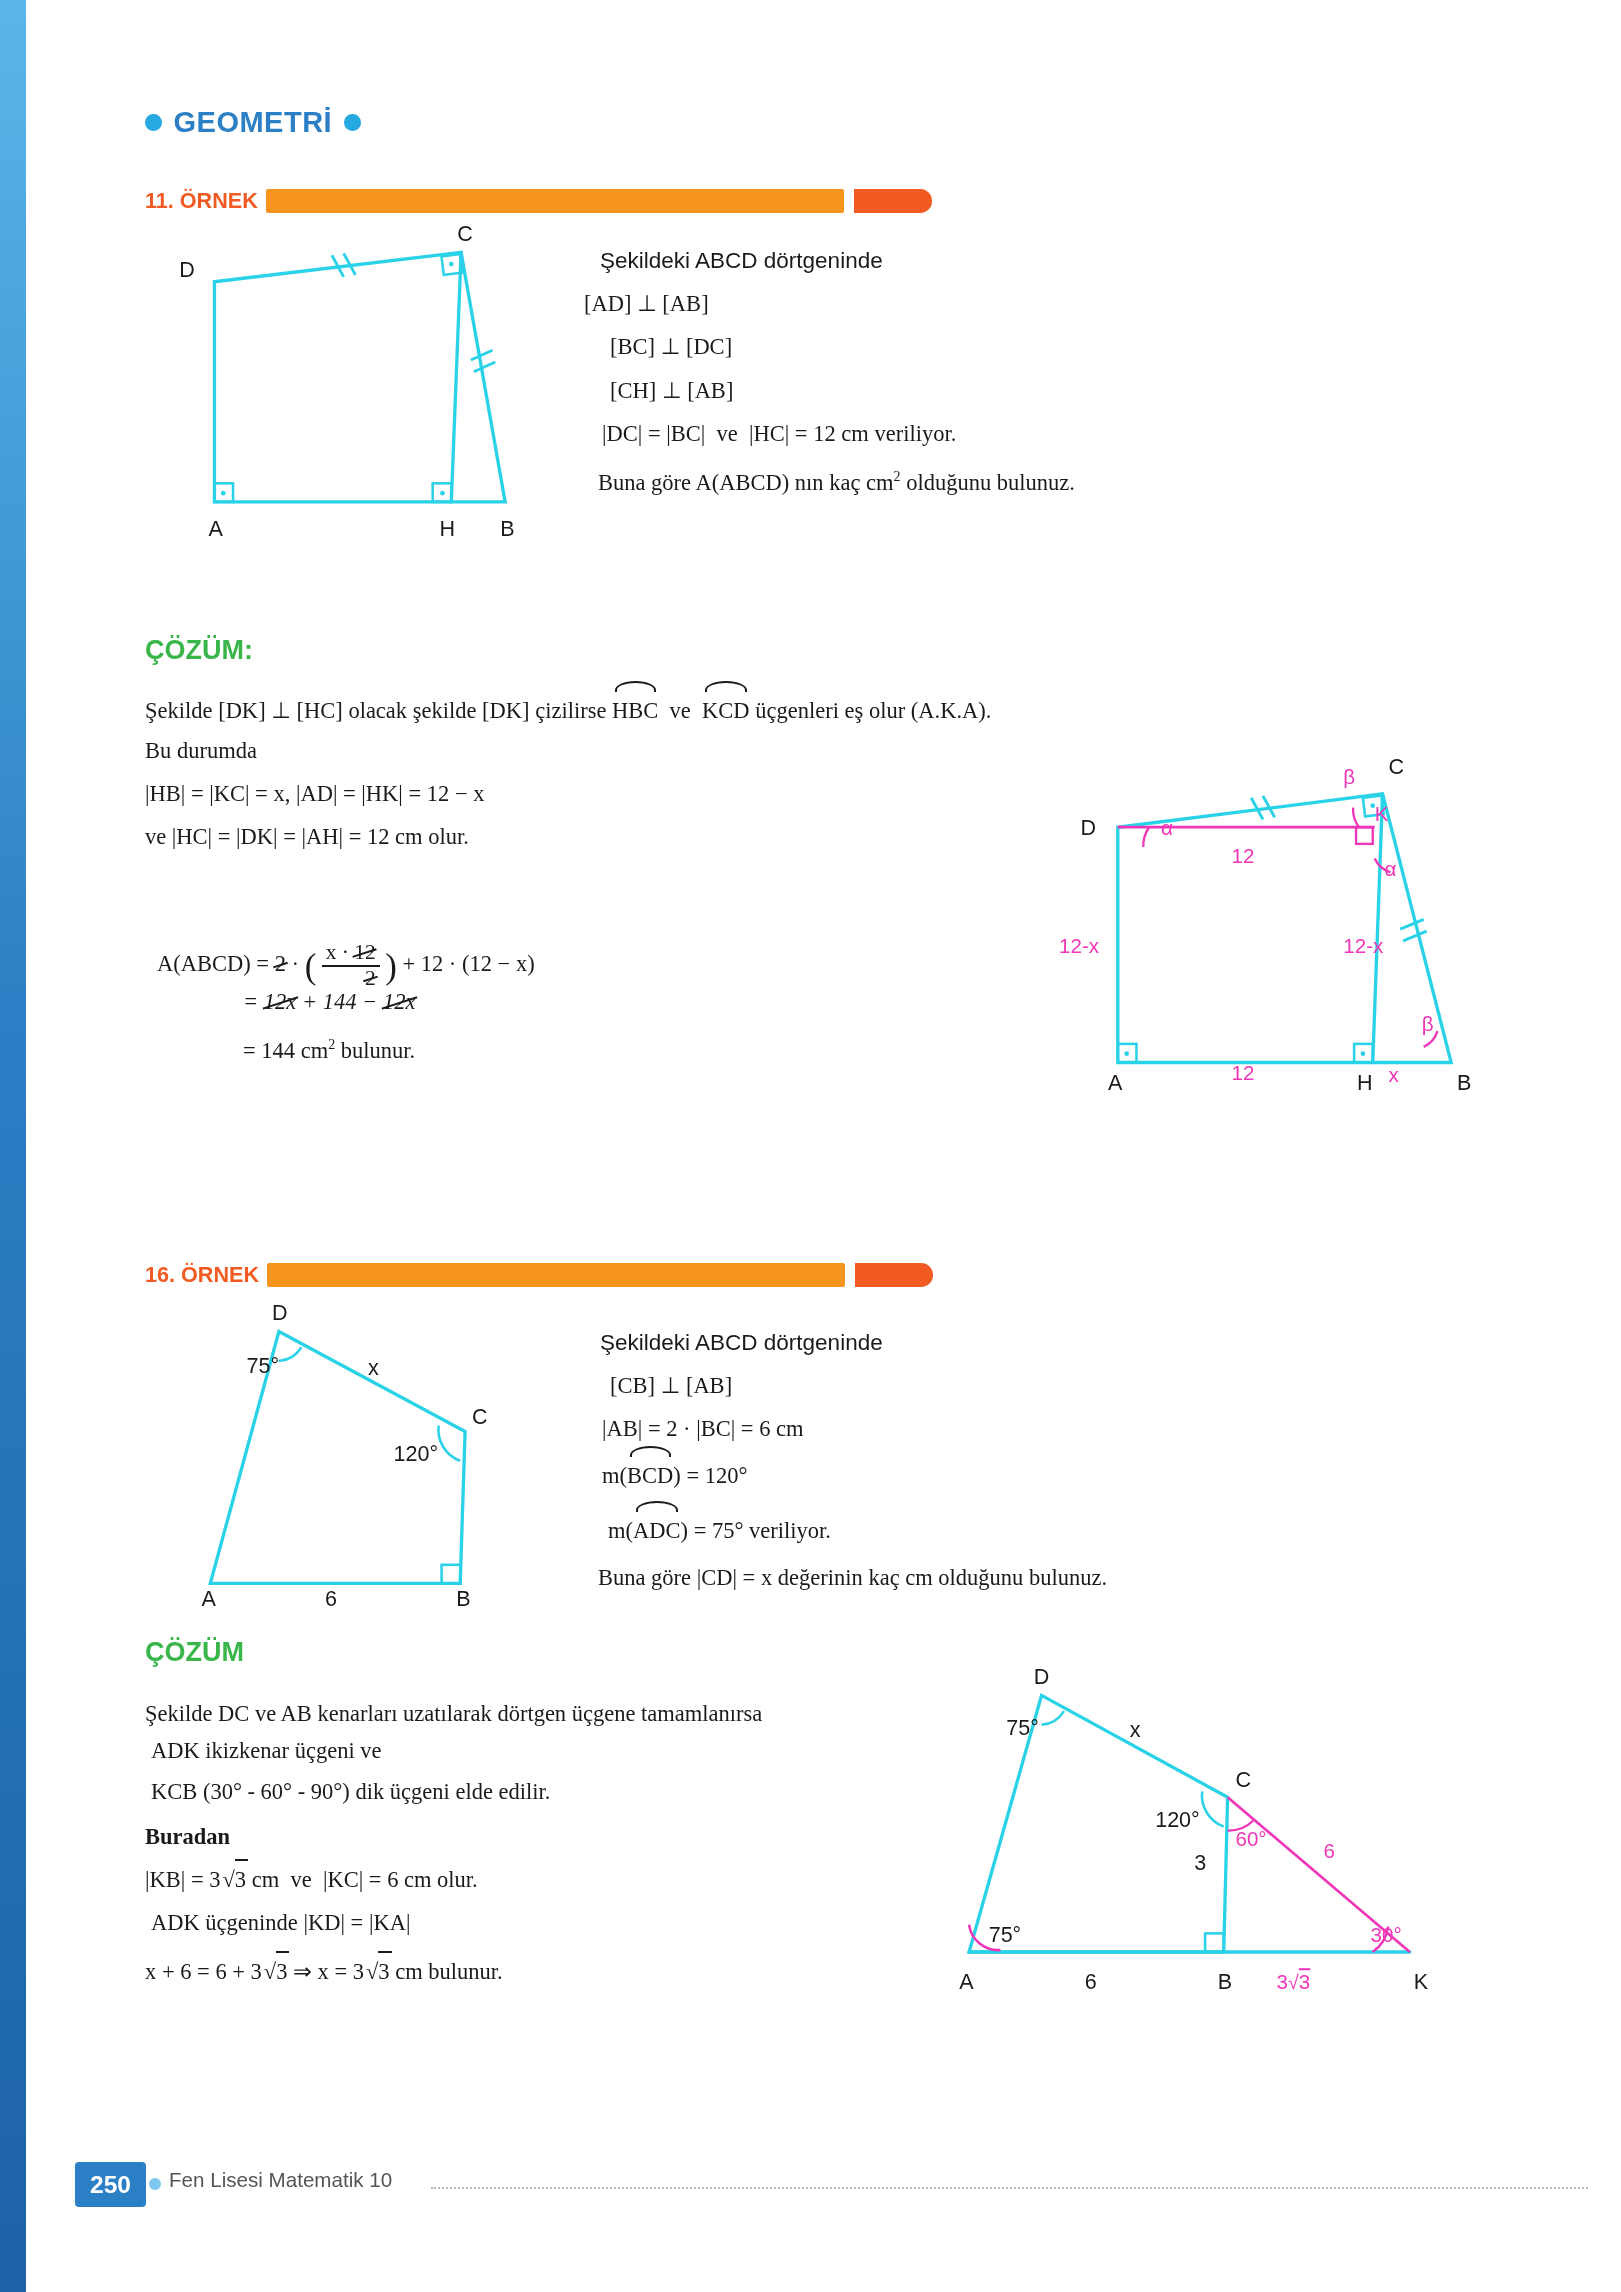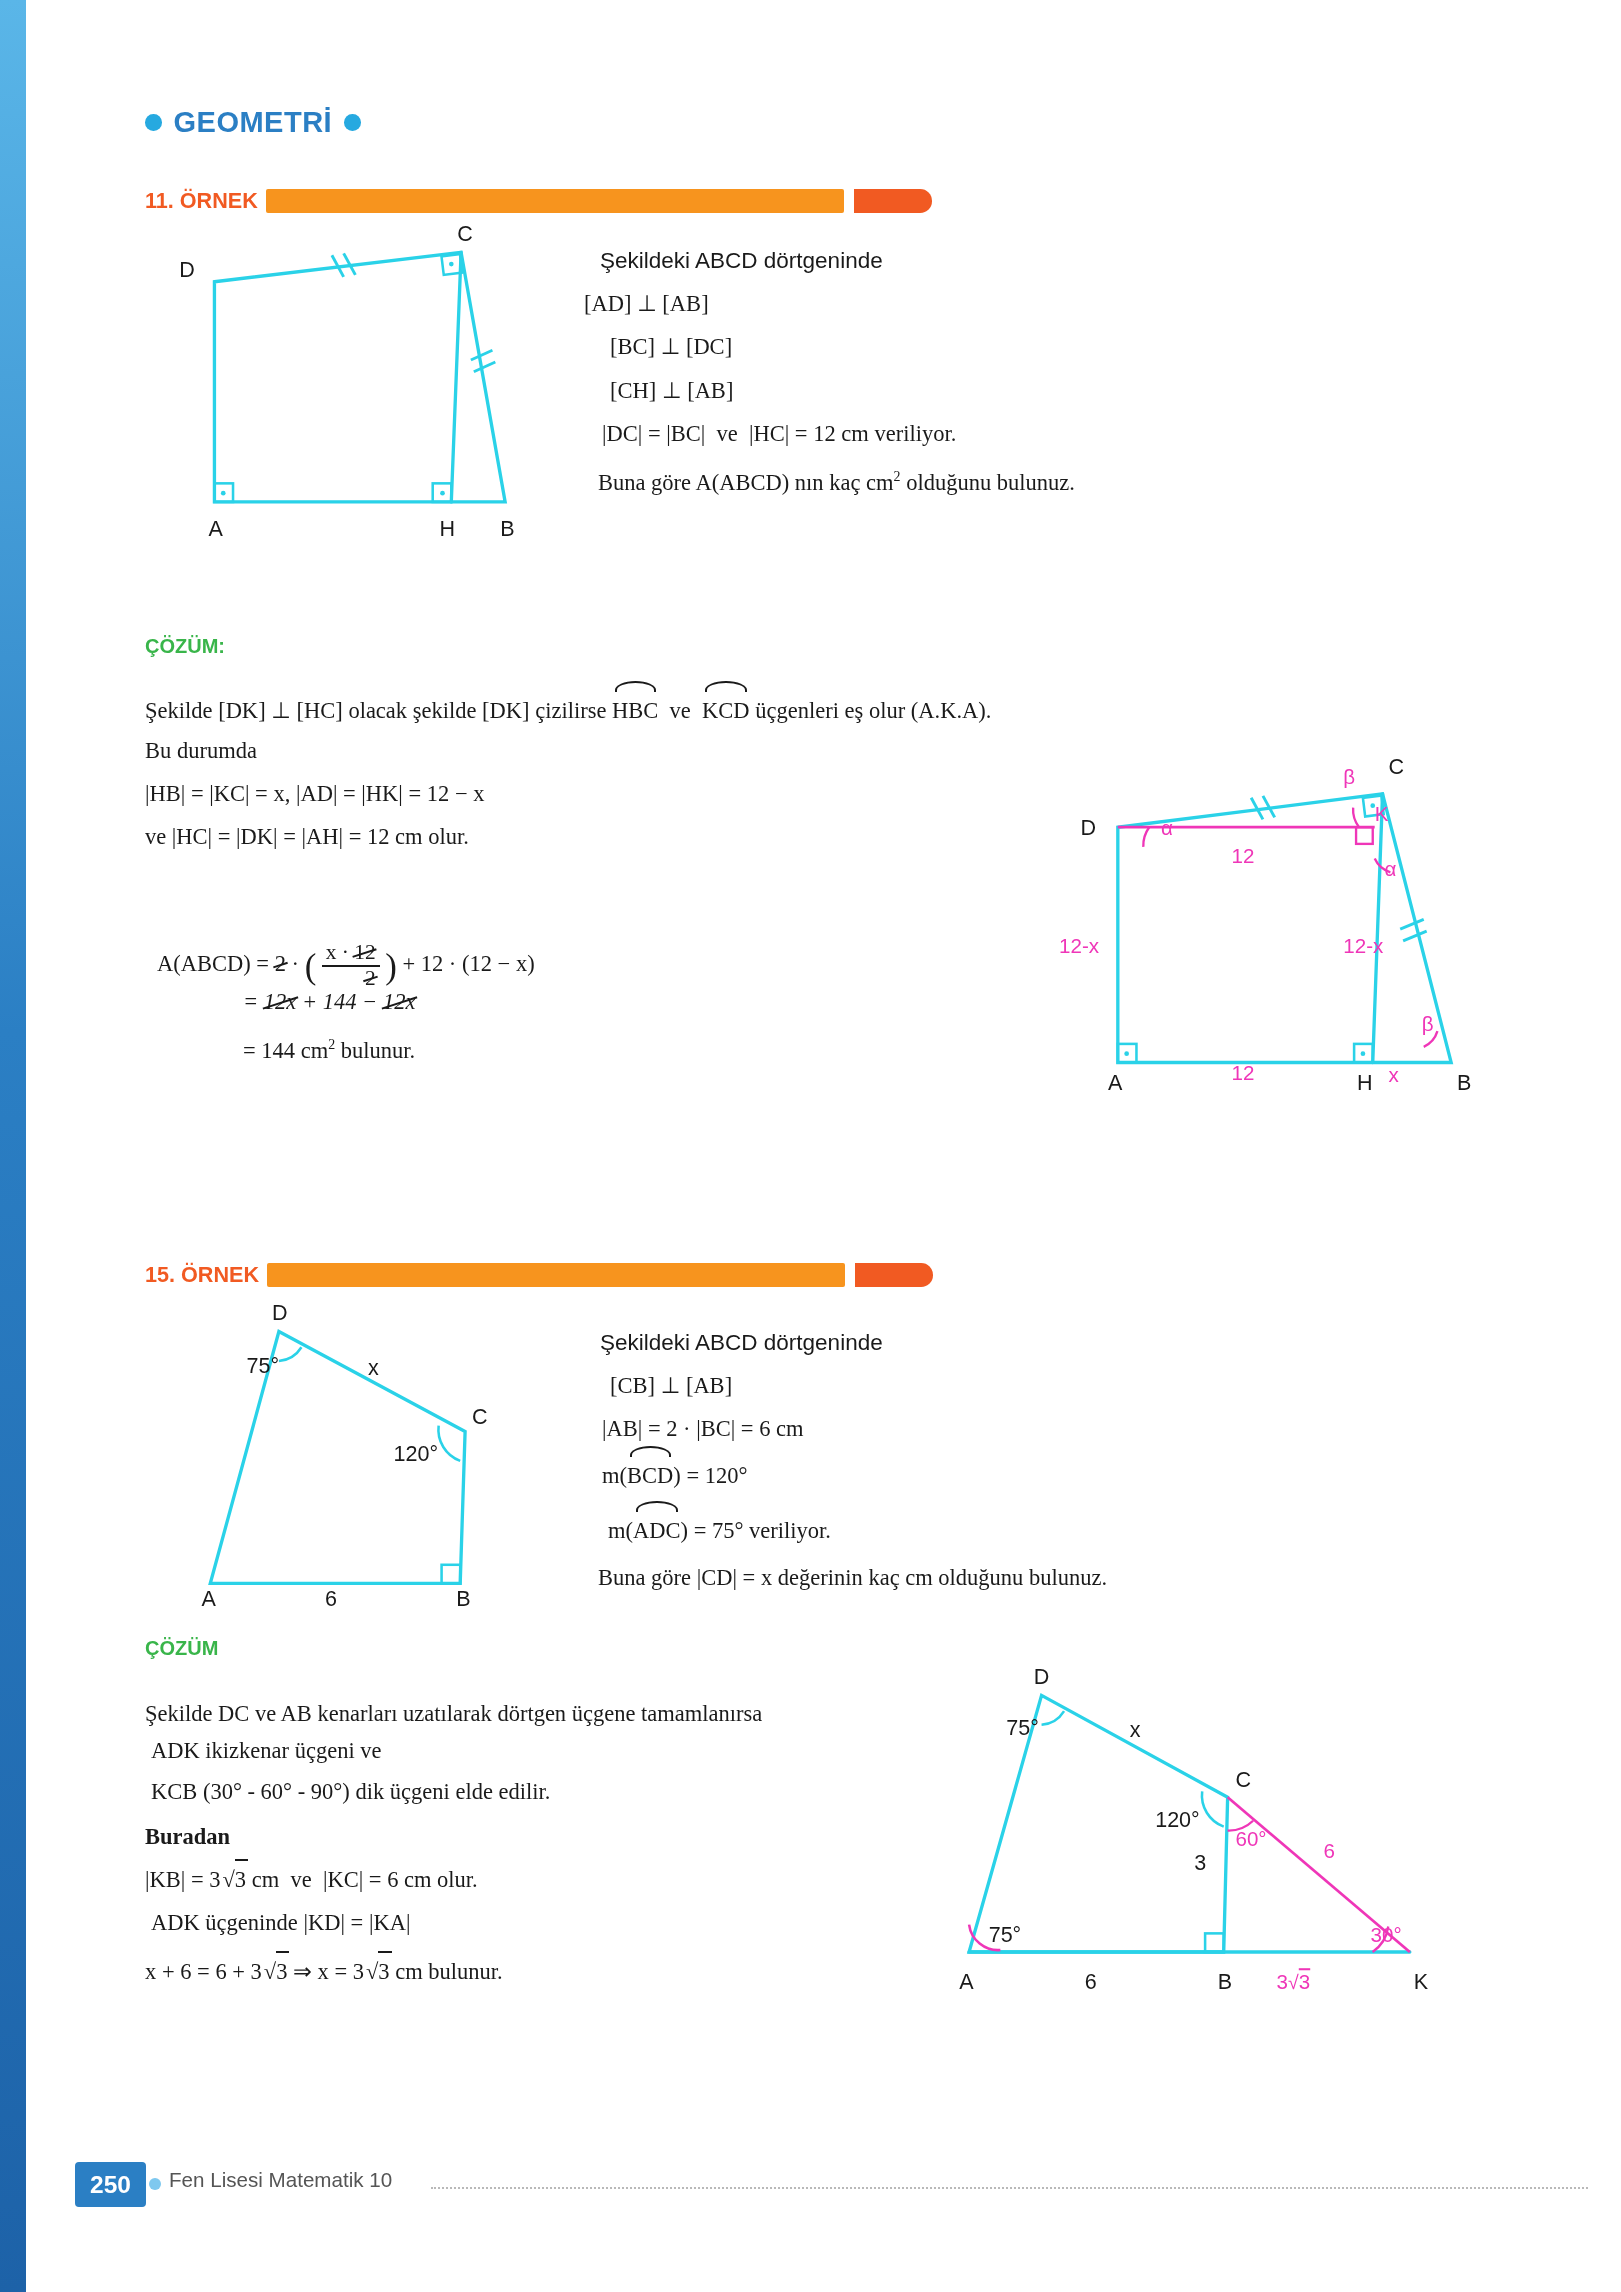--- a/index.html
+++ b/index.html
@@ -27,21 +27,21 @@
 
   
   .ex-bar{ position:absolute; display:flex; align-items:center; }
   .ex-bar .lbl{ font-size:21.6px; font-weight:bold; color:#f15a22; white-space:nowrap; }
   .ex-bar .bar{ height:23.5px; width:667px; margin-left:7.8px; position:relative;}
   .ex-bar .bar .b1{ position:absolute; left:0; top:0; height:23.5px; width:578px;
       background:#f7941e; border-radius:2px;}
   .ex-bar .bar .b2{ position:absolute; left:588px; top:0; height:23.5px; width:78px;
       background:#f15a22; border-radius:0 11.8px 11.8px 0;}
 
-  .solved{ position:absolute; font-size:20px; font-weight:bold; color:#39b54a;}
+  .solved{ position:absolute; font-size:27px; font-weight:bold; color:#39b54a;}
 
   
   .tx{ position:absolute; font-size:22.5px; line-height:43px; color:#1a1a1a; white-space:nowrap;}
   .tx.ser{ font-family:"Liberation Serif", serif; }
   sup{ font-size:.62em; }
   .arc{ display:inline-block; position:relative; padding-top:2.9px;}
   .arc:before{
     content:""; position:absolute; left:6%; right:6%; top:-4.9px; height:8.8px;
     border:2px solid #1a1a1a; border-bottom:none;
     border-radius:60% 60% 0 0 / 100% 100% 0 0;
@@ -230,21 +230,21 @@
         <text x="176" y="128">12</text>
         <text x="176" y="350">12</text>
         <text x="0" y="220">12-x</text>
         <text x="290" y="220">12-x</text>
         <text x="336" y="352">x</text>
       </g>
     </svg>
   </div>
 
   <div class="ex-bar" style="left:145px; top:1262px;">
-    <span class="lbl">15. ÖRNEK</span>
+    <span class="lbl">16. ÖRNEK</span>
     <span class="bar">
       <span class="b1"></span>
         <span class="b2"></span>
     </span>
   </div>
 
   <div class="fig" style="left:176px; top:1304px;">
     <svg width="392" height="304" viewBox="0 0 400 310">
       <g stroke="#2ad2e8" stroke-width="3.4" fill="none" stroke-linecap="round">
 

